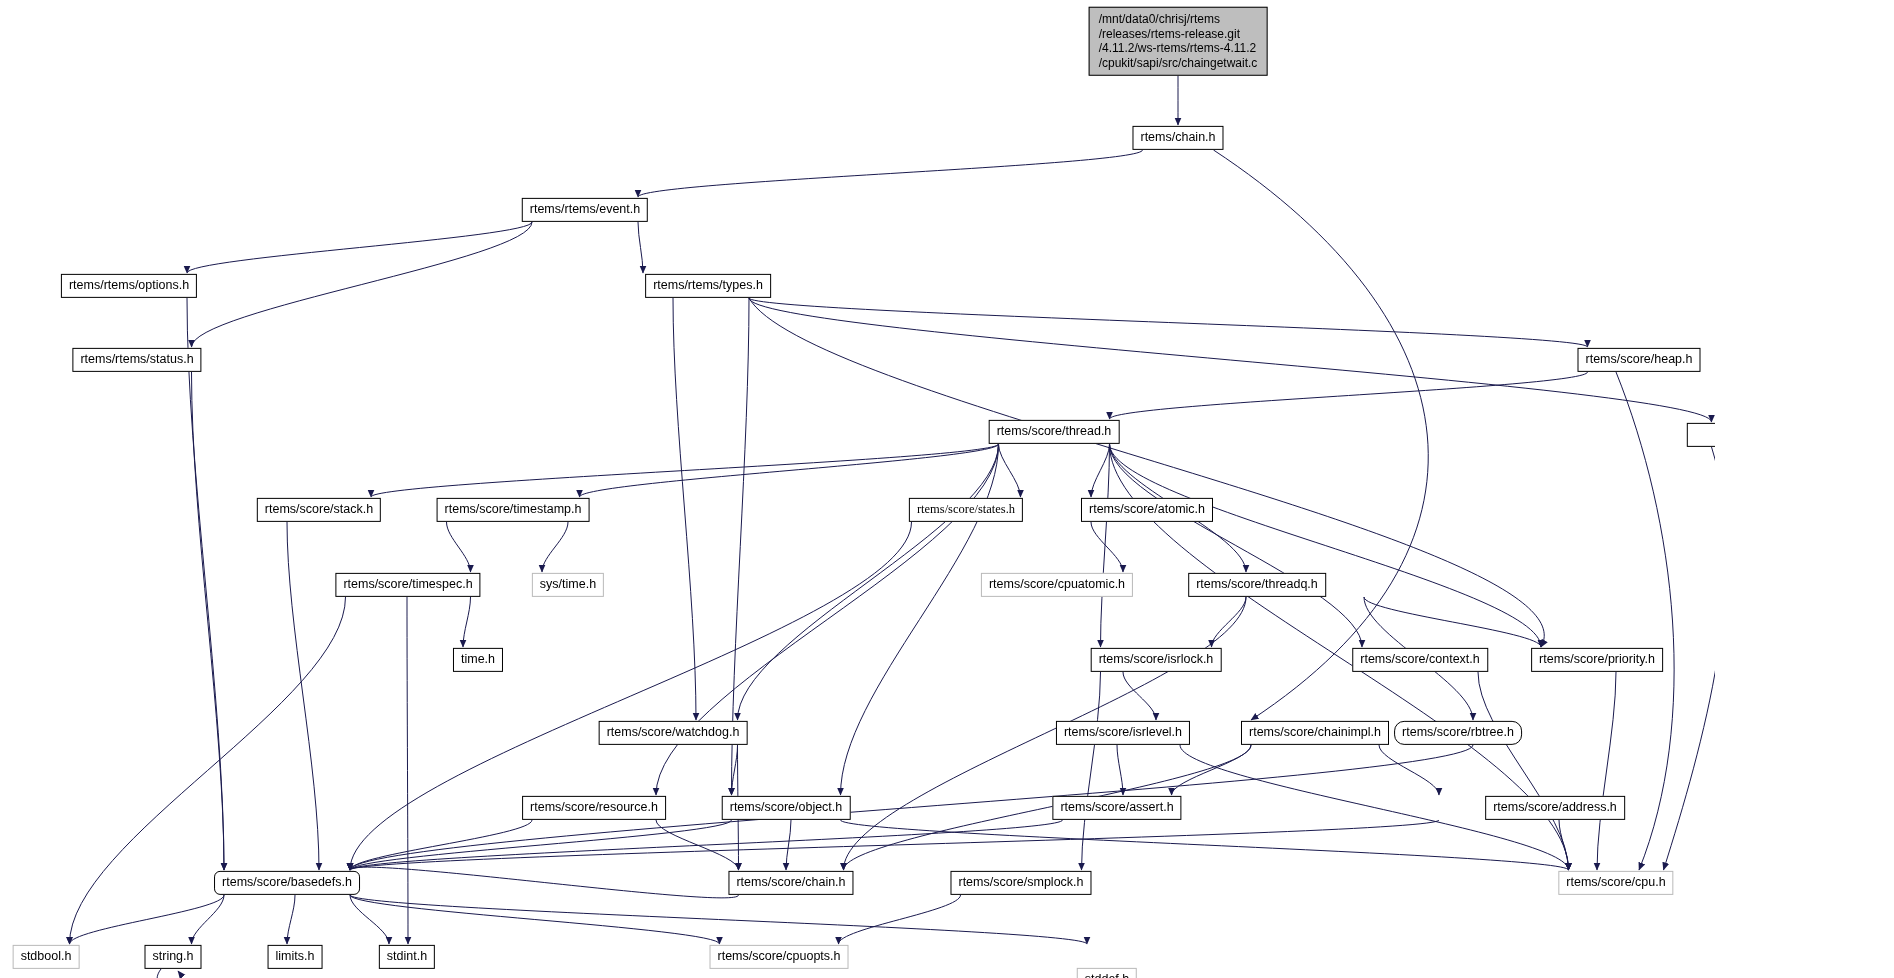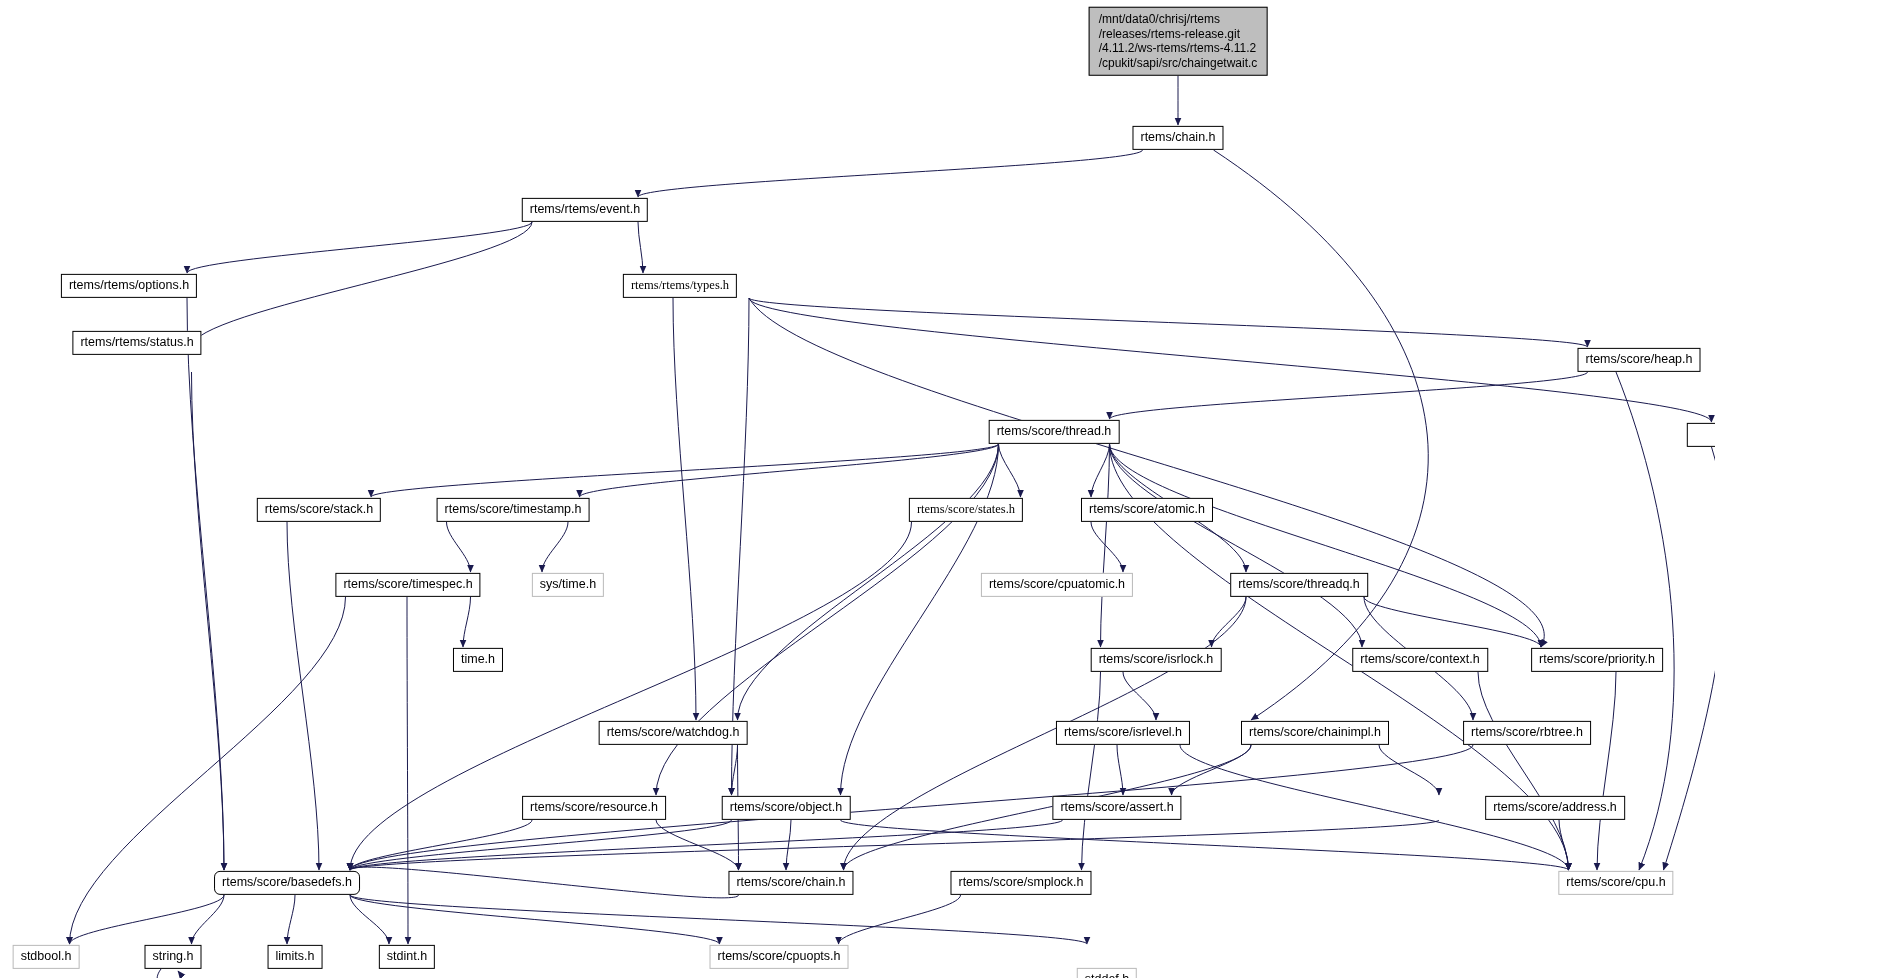--- a/index.html
+++ b/index.html
@@ -117,41 +117,41 @@
       <path d="M 295 895 C 295 911, 287 928, 287 944" class="edge" marker-end="url(#arrow)"></path>
       <path d="M 161 969 C 143 993, 195 993, 178 971" class="edge" marker-end="url(#arrow)"></path>
     </svg>
 <div class="node root" style="left: 1178px; top: 41px;"><span>/mnt/data0/chrisj/rtems
 /releases/rtems-release.git
 /4.11.2/ws-rtems/rtems-4.11.2
 /cpukit/sapi/src/chaingetwait.c</span></div>
     <div class="node header" style="left: 1178px; top: 138px;"><span>rtems/chain.h</span></div>
     <div class="node header" style="left: 585px; top: 210px;"><span>rtems/rtems/event.h</span></div>
     <div class="node header" style="left: 129px; top: 286px;"><span>rtems/rtems/options.h</span></div>
-    <div class="node header" style="left: 680px; top: 286px; font-family: Liberation Serif, serif;"><span>rtems/rtems/types.h</span></div>
-    <div class="node header" style="left: 137px; top: 343px;"><span>rtems/rtems/status.h</span></div>
+    <div class="node header" style="left: 708px; top: 286px;"><span>rtems/rtems/types.h</span></div>
+    <div class="node header" style="left: 137px; top: 360px;"><span>rtems/rtems/status.h</span></div>
     <div class="node header" style="left: 1639px; top: 360px; text-align: right;"><span>rtems/score/heap.h</span></div>
     <div class="node header" style="left: 1054px; top: 432px;"><span>rtems/score/thread.h</span></div>
     <div class="node header" style="left: 1768px; top: 435px; padding-left: 36px;"><span>rtems/rtems/modes.h</span></div>
     <div class="node header" style="left: 319px; top: 510px;"><span>rtems/score/stack.h</span></div>
     <div class="node header" style="left: 513px; top: 510px;"><span>rtems/score/timestamp.h</span></div>
     <div class="node header" style="left: 966px; top: 510px; font-family: Liberation Serif, serif;"><span>rtems/score/states.h</span></div>
     <div class="node header" style="left: 1147px; top: 510px;"><span>rtems/score/atomic.h</span></div>
     <div class="node header" style="left: 408px; top: 585px;"><span>rtems/score/timespec.h</span></div>
     <div class="node muted" style="left: 568px; top: 585px;"><span>sys/time.h</span></div>
     <div class="node muted" style="left: 1057px; top: 585px;"><span>rtems/score/cpuatomic.h</span></div>
-    <div class="node header" style="left: 1299px; top: 585px;"><span>rtems/score/threadq.h</span></div>
+    <div class="node header" style="left: 1257px; top: 585px;"><span>rtems/score/threadq.h</span></div>
     <div class="node header" style="left: 478px; top: 660px;"><span>time.h</span></div>
     <div class="node header" style="left: 1156px; top: 660px;"><span>rtems/score/isrlock.h</span></div>
     <div class="node header" style="left: 1420px; top: 660px;"><span>rtems/score/context.h</span></div>
     <div class="node header" style="left: 1597px; top: 660px;"><span>rtems/score/priority.h</span></div>
     <div class="node header" style="left: 673px; top: 733px;"><span>rtems/score/watchdog.h</span></div>
     <div class="node header" style="left: 1123px; top: 733px;"><span>rtems/score/isrlevel.h</span></div>
     <div class="node header" style="left: 1315px; top: 733px;"><span>rtems/score/chainimpl.h</span></div>
-    <div class="node header" style="left: 1527px; top: 733px;"><span>rtems/score/rbtree.h</span></div>
+    <div class="node header" style="left: 1458px; top: 733px; border-radius: 10px;"><span>rtems/score/rbtree.h</span></div>
     <div class="node header" style="left: 594px; top: 808px;"><span>rtems/score/resource.h</span></div>
     <div class="node header" style="left: 786px; top: 808px;"><span>rtems/score/object.h</span></div>
     <div class="node header" style="left: 1117px; top: 808px;"><span>rtems/score/assert.h</span></div>
     <div class="node header" style="left: 1555px; top: 808px;"><span>rtems/score/address.h</span></div>
     <div class="node header" style="left: 287px; top: 883px; border-radius: 6px;"><span>rtems/score/basedefs.h</span></div>
     <div class="node header" style="left: 791px; top: 883px;"><span>rtems/score/chain.h</span></div>
     <div class="node header" style="left: 1021px; top: 883px;"><span>rtems/score/smplock.h</span></div>
     <div class="node muted" style="left: 1616px; top: 883px;"><span>rtems/score/cpu.h</span></div>
     <div class="node muted" style="left: 46px; top: 957px;"><span>stdbool.h</span></div>
     <div class="node header" style="left: 173px; top: 957px;"><span>string.h</span></div>

